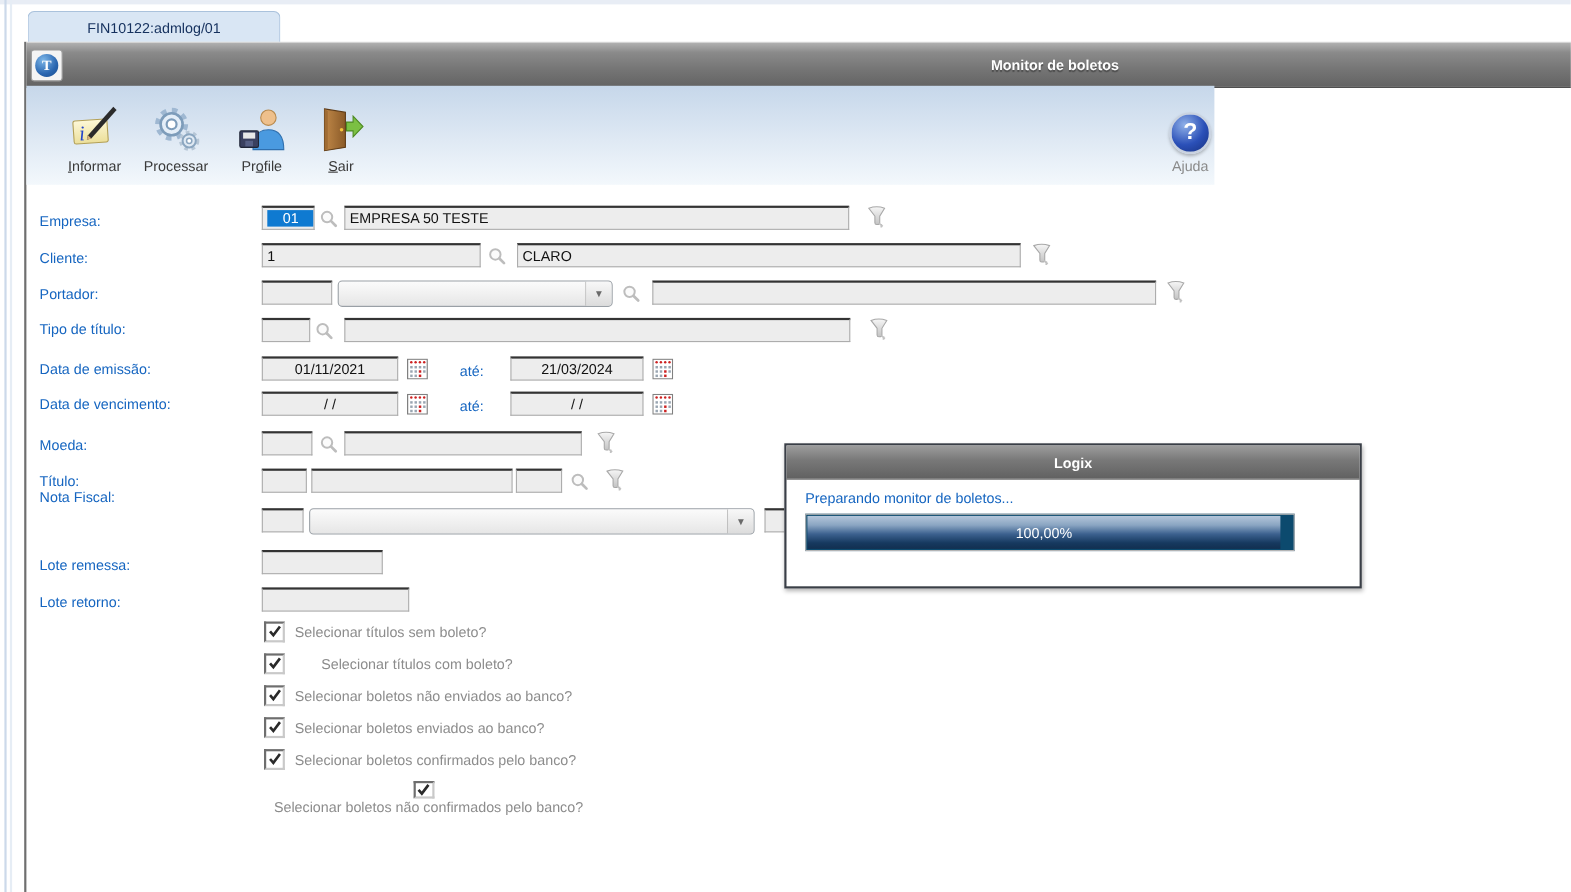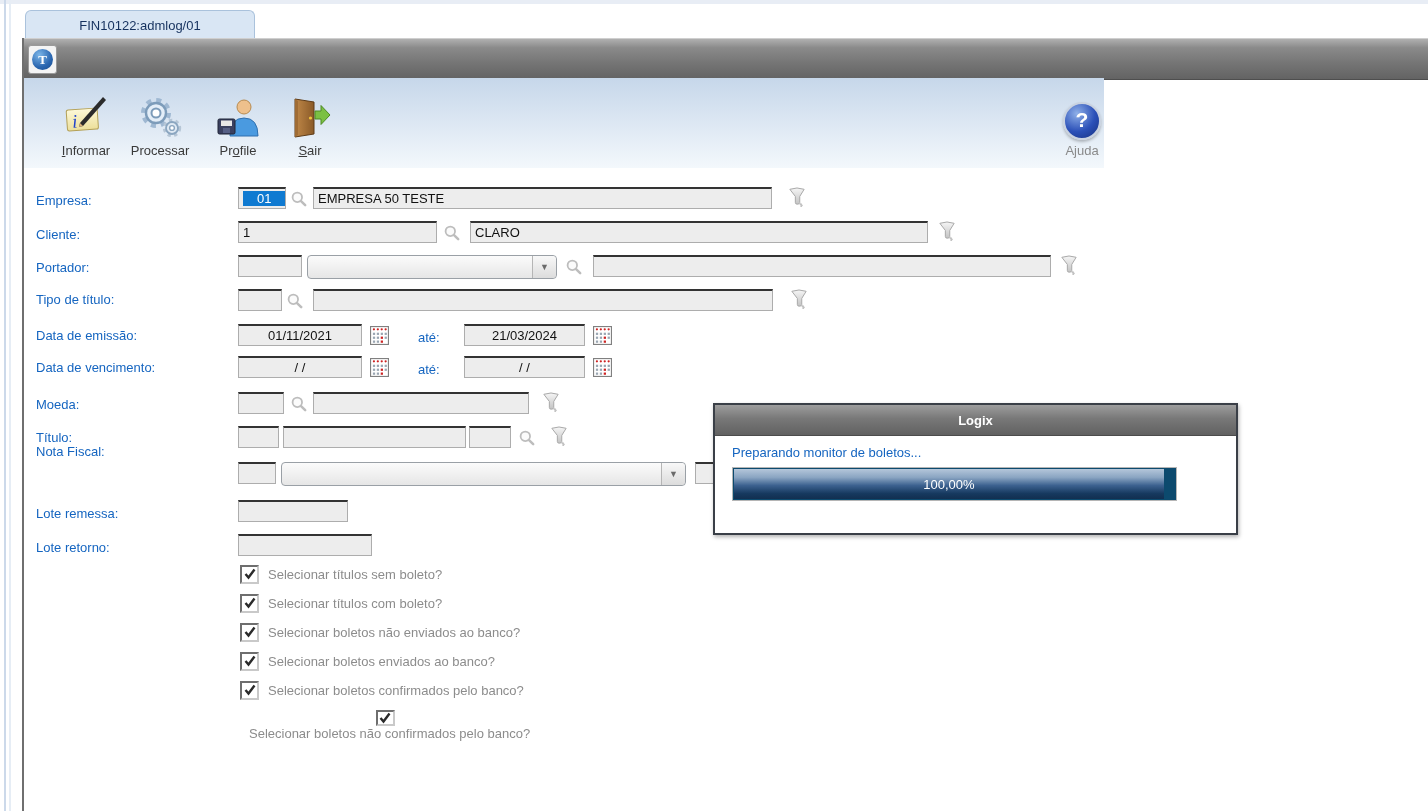--- a/index.html
+++ b/index.html
@@ -146,20 +146,21 @@
 
 <div class="abs tab">
   <span>FIN10122:admlog/01</span>
 </div>
 
 <div class="abs window">
   <div class="abs titlebar">
     <div class="abs totvs">
         <div class="ball">T</div>
       </div>
+    <div class="abs wintitle">Monitor de boletos</div>
   </div>
 
   <div class="abs toolbar">
     <div class="abs tbtn" style="left:24px">
       <span class="ic">
         <svg width="46" height="44" viewBox="0 0 46 44">
           <g transform="rotate(-4 20 26)">
             <rect x="4" y="13" width="31" height="21" rx="2" fill="url(#gpad)" stroke="#b3a057"></rect>
             <text x="9" y="31" font-size="19" font-style="italic" font-family="serif" fill="#2244cc">i</text>
           </g>
@@ -401,21 +402,21 @@
 
 <div>
     <div class="cbrow" style="top: 565px;">
       <span class="cbbox">
         <svg width="12" height="12" viewBox="0 0 12 12">
           <polyline points="1.5,6 4.5,9.5 10.5,1.5" fill="none" stroke="#2a2a2a" stroke-width="2.4"></polyline>
         </svg>
       </span>
       <span class="cblabel">Selecionar títulos sem boleto?</span>
     </div>
-    <div class="cbrow" style="top: 594px;">
+    <div class="cbrow" style="top: 594px; gap: 24px;">
       <span class="cbbox">
         <svg width="12" height="12" viewBox="0 0 12 12">
           <polyline points="1.5,6 4.5,9.5 10.5,1.5" fill="none" stroke="#2a2a2a" stroke-width="2.4"></polyline>
         </svg>
       </span>
       <span class="cblabel">Selecionar títulos com boleto?</span>
     </div>
     <div class="cbrow" style="top: 623px;">
       <span class="cbbox">
         <svg width="12" height="12" viewBox="0 0 12 12">

